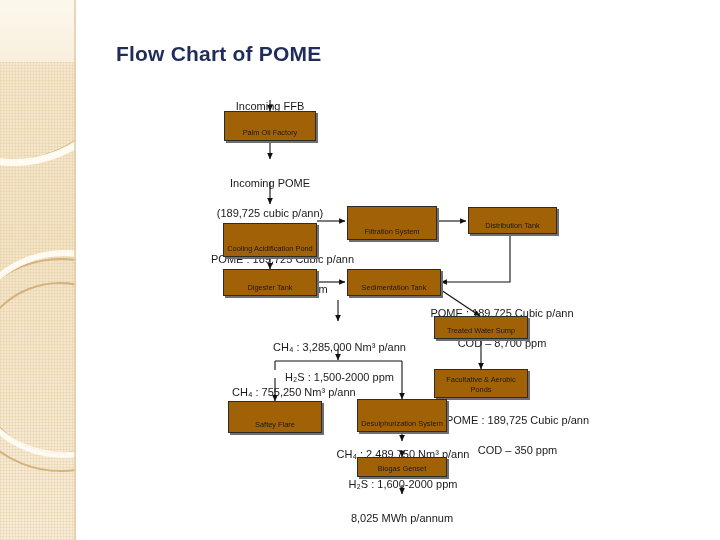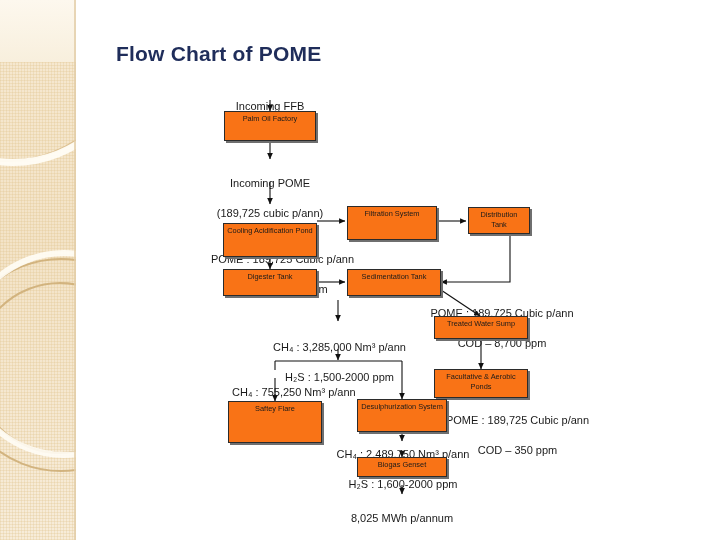--- a/index.html
+++ b/index.html
@@ -36,23 +36,23 @@
     font-size:21px;font-weight:bold;color:#1f2d5a;letter-spacing:.2px;
     white-space:nowrap;
   }
 
   
   #chart{position:absolute;left:0;top:0;width:720px;height:540px;}
   #chart svg{position:absolute;left:0;top:0;}
 
   .node{
     position:absolute;box-sizing:border-box;
-    background:#f97316;border:1px solid #2b2b2b;
+    background:#a16207;border:1px solid #2b2b2b;
     box-shadow:2px 2px 0 #6f6f6f;
-    display:flex;align-items:flex-start;justify-content:center;text-align:center;
+    display:flex;align-items:flex-end;justify-content:center;text-align:center;
     font-size:7.4px;color:#1a1a1a;line-height:1.35;padding:2px 3px;
   }
   .lbl{
     position:absolute;font-size:11px;color:#1a1a1a;line-height:1.35;
     text-align:center;white-space:pre-line;
   }
   .lbl.left{text-align:left;}
 </style>
 </head>
 <body>
@@ -171,41 +171,41 @@
   </div>
 
   <div class="node" style="left:223px;top:204px;width:94px;height:34px;margin-top:19px;">
     <span>Cooling Acidification Pond</span>
   </div>
 
   <div class="node" style="left:347px;top:206px;width:90px;height:34px;">
     <span>Filtration System</span>
   </div>
 
-  <div class="node" style="left:468px;top:207px;width:62px;height:27px;">
+  <div class="node" style="left:468px;top:207px;width:89px;height:27px;">
     <span>Distribution Tank</span>
   </div>
 
   <div class="node" style="left:223px;top:269px;width:94px;height:27px;">
     <span>Digester Tank</span>
   </div>
 
   <div class="node" style="left:434px;top:316px;width:94px;height:23px;">
     <span>Treated Water Sump</span>
   </div>
 
   <div class="node" style="left:347px;top:269px;width:94px;height:27px;">
     <span>Sedimentation Tank</span>
   </div>
 
   <div class="node" style="left:434px;top:369px;width:94px;height:29px;">
     <span>Facultative &amp; Aerobic Ponds</span>
   </div>
 
-  <div class="node" style="left:228px;top:401px;width:94px;height:42px;">
+  <div class="node" style="left:228px;top:401px;width:94px;height:32px;">
     <span>Saftey Flare</span>
   </div>
 
   <div class="node" style="left:357px;top:399px;width:90px;height:33px;">
     <span>Desulphurization System</span>
   </div>
 
   <div class="node" style="left:357px;top:457px;width:90px;height:20px;">
     <span>Biogas Genset</span>
   </div>

